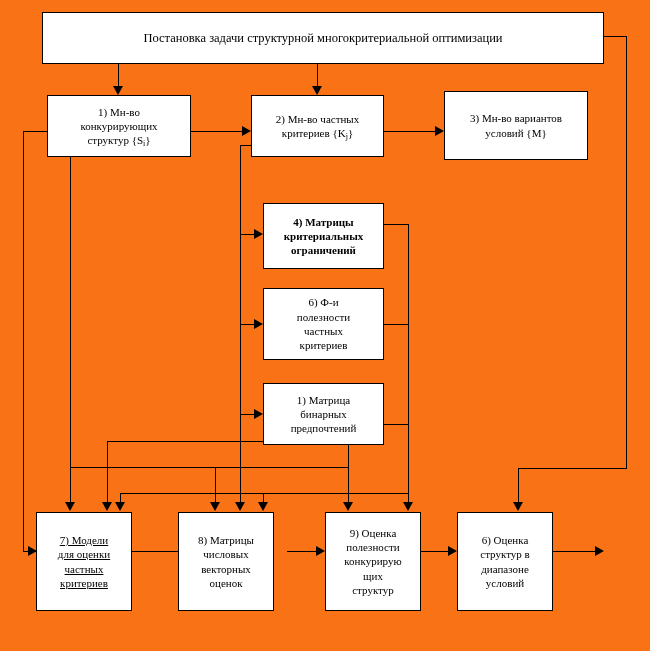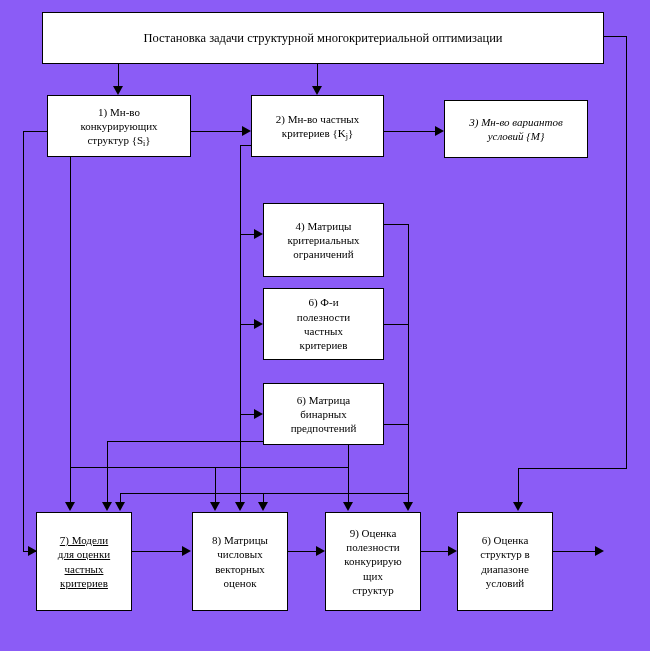--- a/index.html
+++ b/index.html
@@ -4,21 +4,21 @@
 <style>
   html, body {
     margin: 0;
     padding: 0;
     background: #ffffff;
   }
   #canvas {
     position: relative;
     width: 650px;
     height: 651px;
-    background: #8b5cf6;
+    background: #f97316;
     overflow: hidden;
     font-family: "Liberation Serif", "DejaVu Serif", serif;
   }
   .node {
     position: absolute;
     box-sizing: border-box;
     border: 1px solid #000000;
     background: #ffffff;
     display: flex;
     align-items: center;
@@ -155,52 +155,52 @@
     <span class="label"><span>1) Мн-во
 конкурирующих
 структур {S</span><sub>i</sub><span>}</span></span>
   </div>
 
   <div class="node" id="n2" style="left:251px; top:95px; width:133px; height:62px;">
     <span class="label"><span>2) Мн-во частных
 критериев {K</span><sub>j</sub><span>}</span></span>
   </div>
 
-  <div class="node" id="n3" style="left:444px; top:100px; width:144px; height:58px;font-style:italic;">
+  <div class="node" id="n3" style="left:444px; top:91px; width:144px; height:69px;">
     <span class="label">3) Мн-во вариантов
 условий {М}</span>
   </div>
 
-  <div class="node" id="n4" style="left:263px; top:203px; width:121px; height:74px;">
+  <div class="node" id="n4" style="left:263px; top:203px; width:121px; height:66px;font-weight:bold;">
     <span class="label">4) Матрицы
 критериальных
 ограничений</span>
   </div>
 
   <div class="node" id="n5" style="left:263px; top:288px; width:121px; height:72px;">
     <span class="label">6) Ф-и
 полезности
 частных
 критериев</span>
   </div>
 
   <div class="node" id="n6" style="left:263px; top:383px; width:121px; height:62px;">
-    <span class="label">6) Матрица
+    <span class="label">1) Матрица
 бинарных
 предпочтений</span>
   </div>
 
   <div class="node" id="n7" style="left:36px; top:512px; width:96px; height:99px;text-decoration:underline;">
     <span class="label">7) Модели
 для оценки
 частных
 критериев</span>
   </div>
 
-  <div class="node" id="n8" style="left:192px; top:512px; width:96px; height:99px;">
+  <div class="node" id="n8" style="left:178px; top:512px; width:96px; height:99px;">
     <span class="label">8) Матрицы
 числовых
 векторных
 оценок</span>
   </div>
 
   <div class="node" id="n9" style="left:325px; top:512px; width:96px; height:99px;">
     <span class="label">9) Оценка
 полезности
 конкурирую

